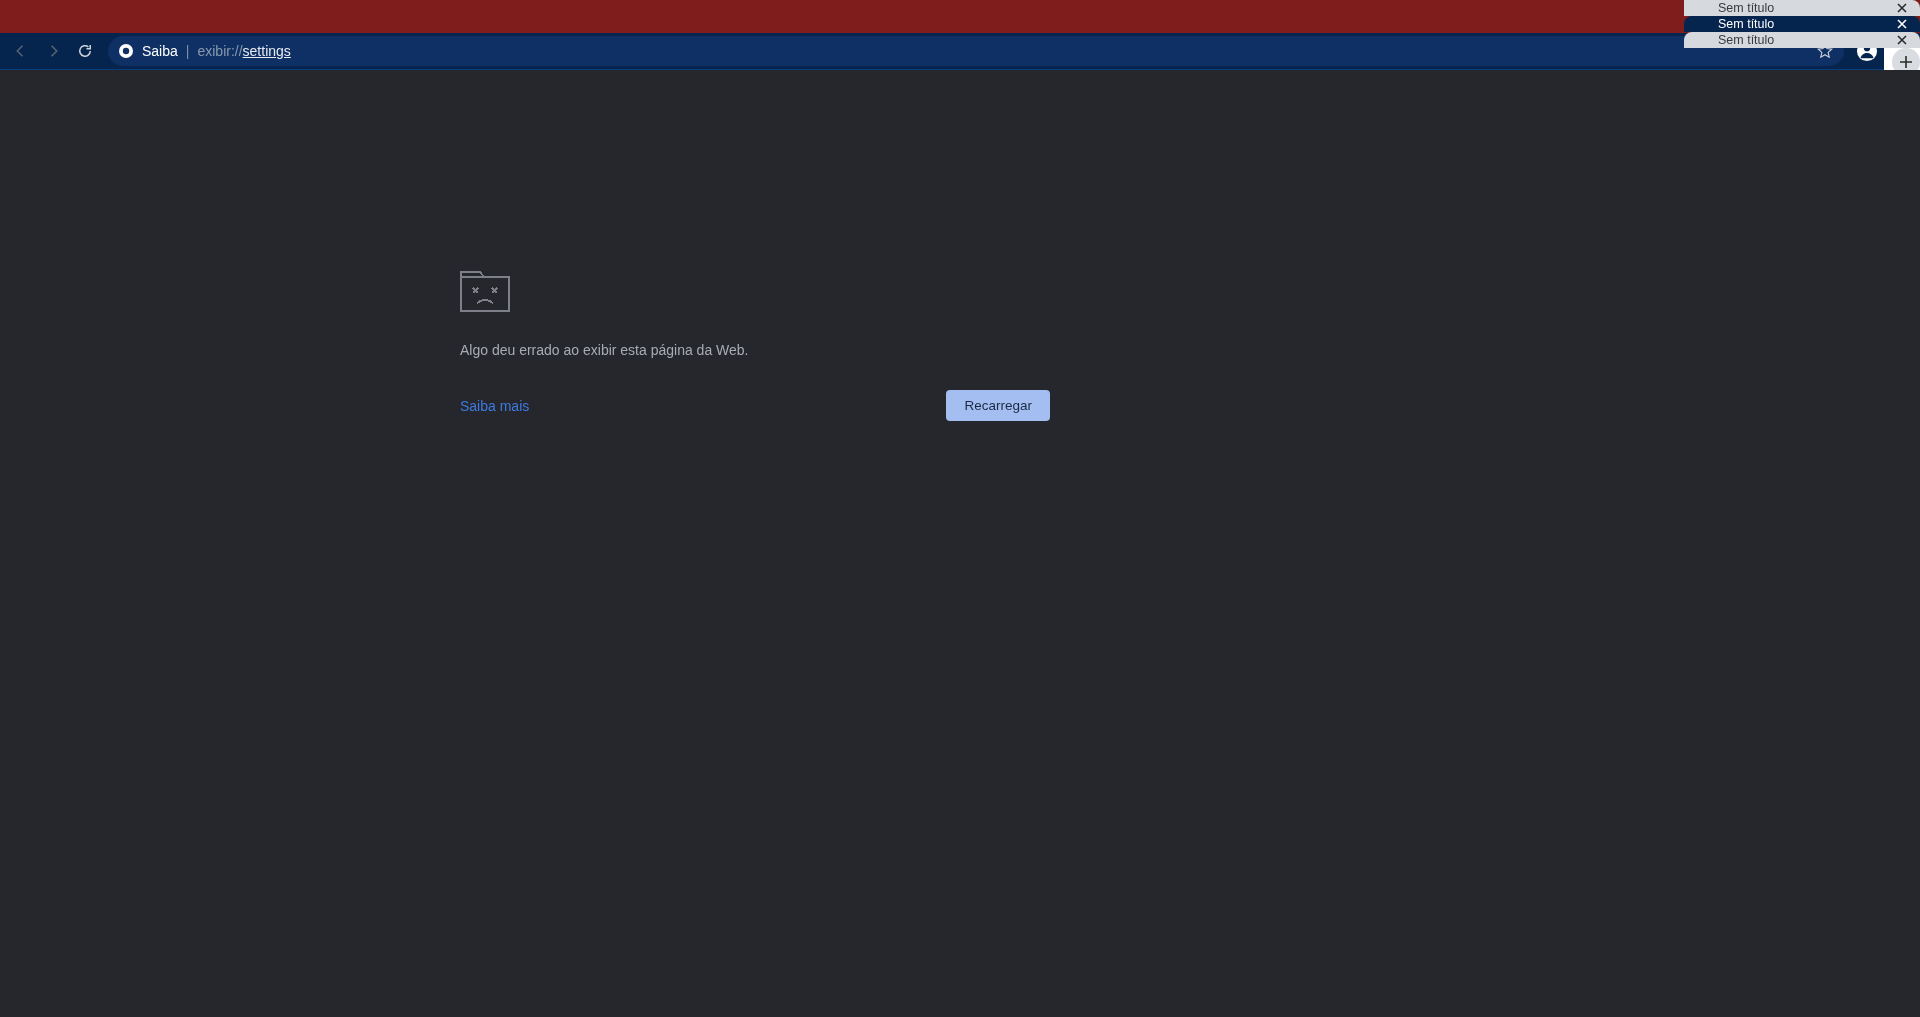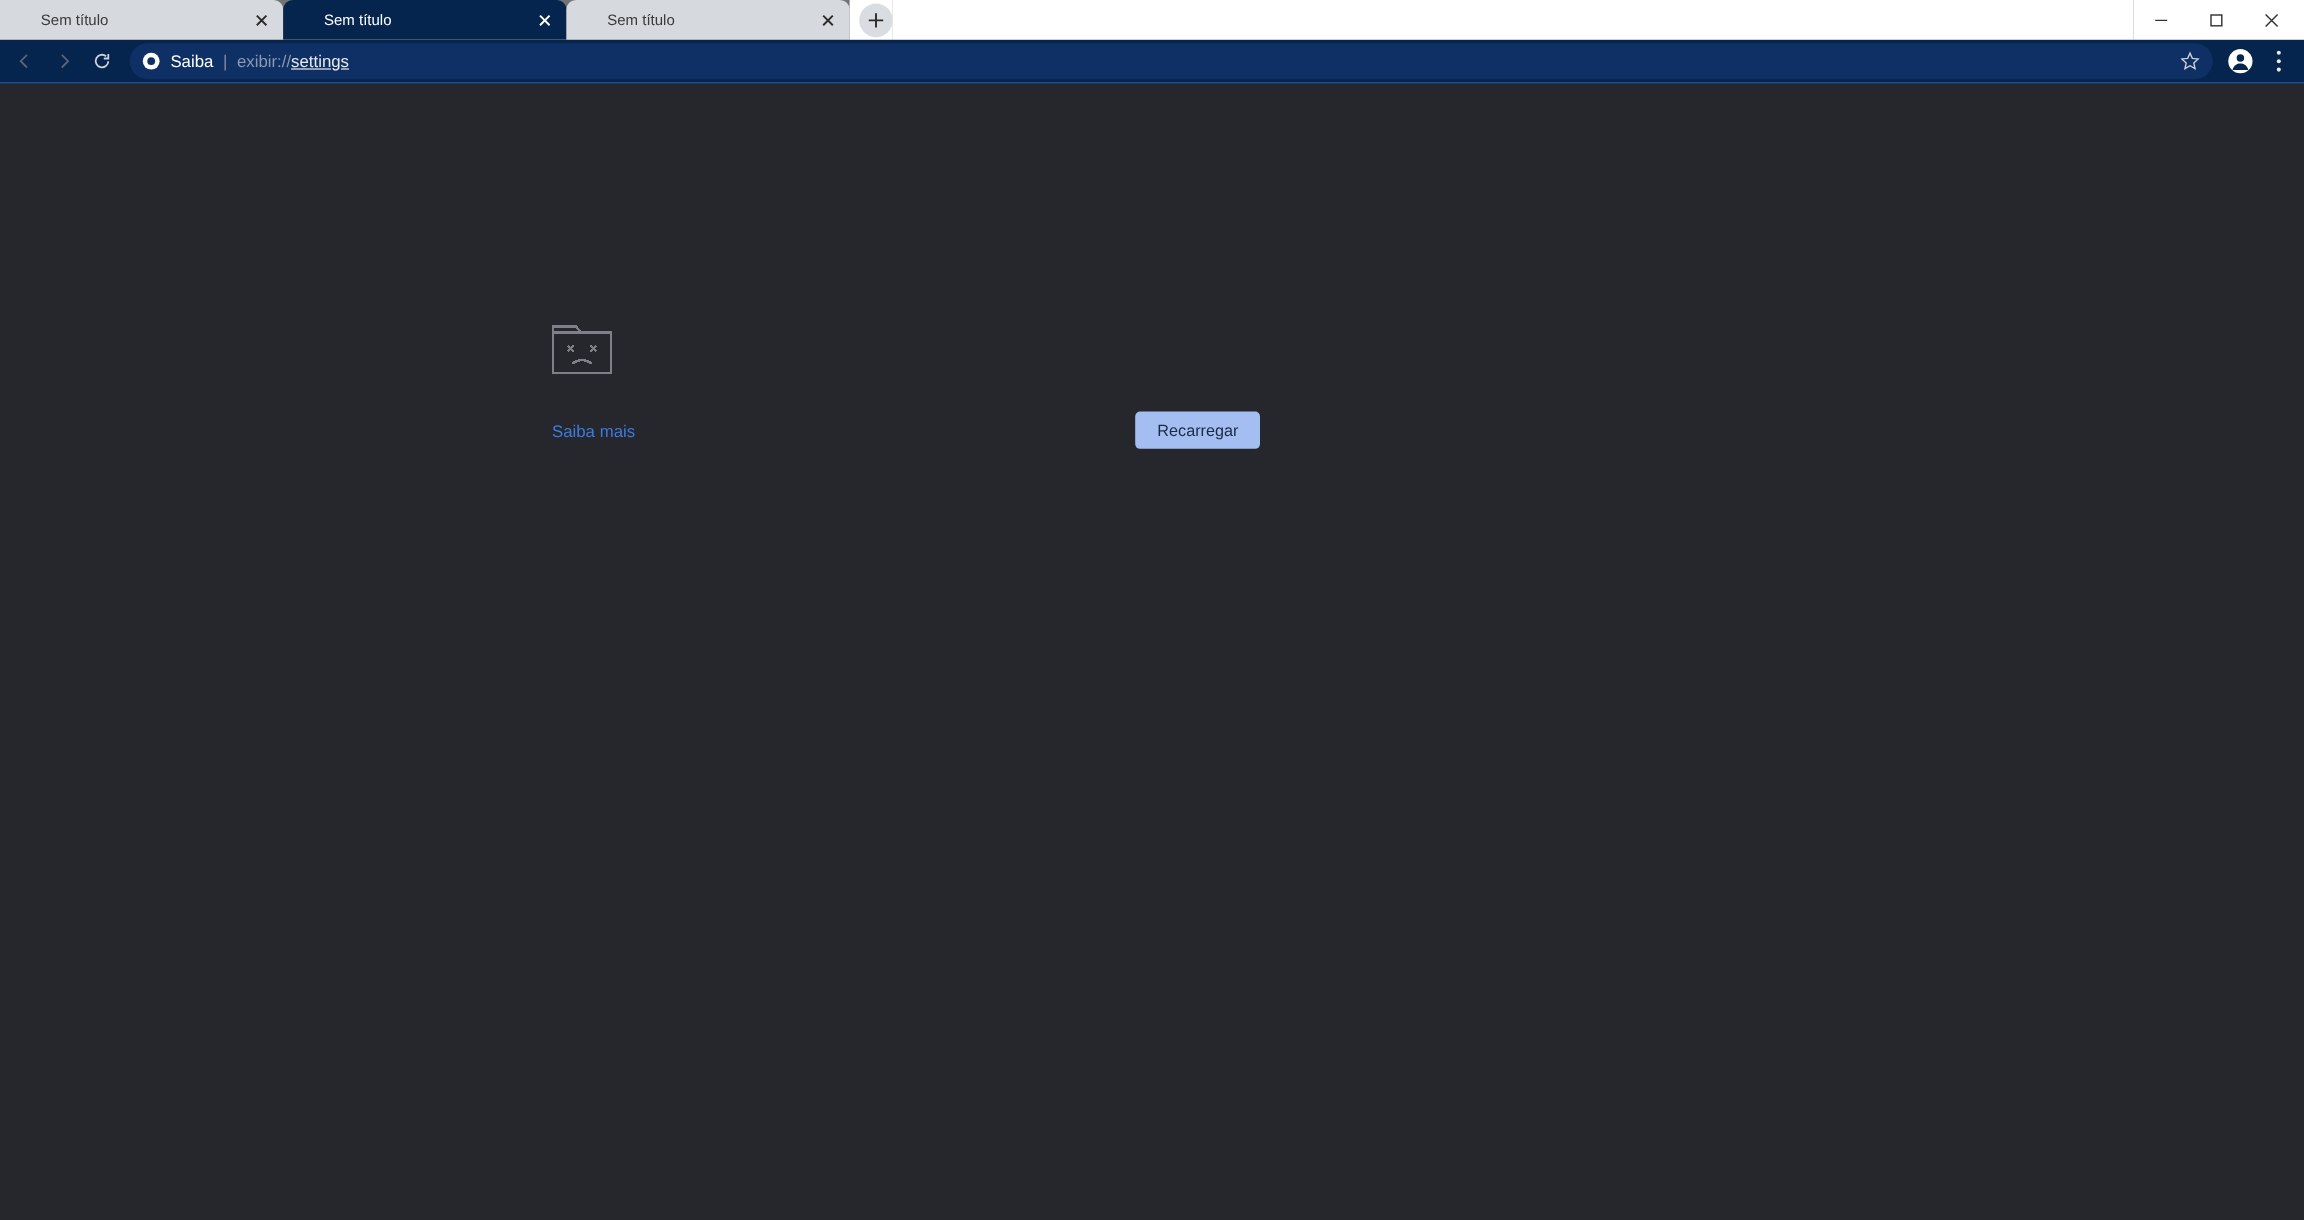--- a/index.html
+++ b/index.html
@@ -2,24 +2,25 @@
 <html><head>
 <meta charset="utf-8">
 <style>
   * { box-sizing: border-box; margin: 0; padding: 0; }
   html, body { width: 1920px; height: 1017px; overflow: hidden; font-family: "Segoe UI", Arial, sans-serif; }
   body { background: #ffffff; display: flex; flex-direction: column; }
 
   
   .tab-strip {
     height: 33px;
-    background: #737373;
+    background: #7f1d1d;
     display: flex;
     align-items: flex-end;
     position: relative;
+    flex-direction: column;
   }
   .tab-strip-right-fill {
     flex: 1;
     height: 33px;
     background: #ffffff;
   }
   .tab {
     width: 236px;
     height: 33px;
     display: flex;
@@ -301,18 +302,19 @@
       <svg viewBox="0 0 50 42" shape-rendering="crispEdges">
         <rect x="1" y="7" width="48" height="34" fill="none" stroke="#7d8088" stroke-width="2"></rect>
         <path d="M1 7 V2 H20 L24 7" fill="none" stroke="#7d8088" stroke-width="2"></path>
 
         <path d="M13 18 L18 23 M18 18 L13 23" stroke="#7d8088" stroke-width="2"></path>
         <path d="M32 18 L37 23 M37 18 L32 23" stroke="#7d8088" stroke-width="2"></path>
 
         <path d="M17 33 Q25 27 33 33" fill="none" stroke="#7d8088" stroke-width="2"></path>
       </svg>
     </div>
+    <div class="err-msg">Algo deu errado ao exibir esta página da Web.</div>
     <div class="err-actions">
       <a href="#" class="learn-link">Saiba mais</a>
       <button class="reload-btn">Recarregar</button>
     </div>
   </div>
 </div>
 
 </body></html>

